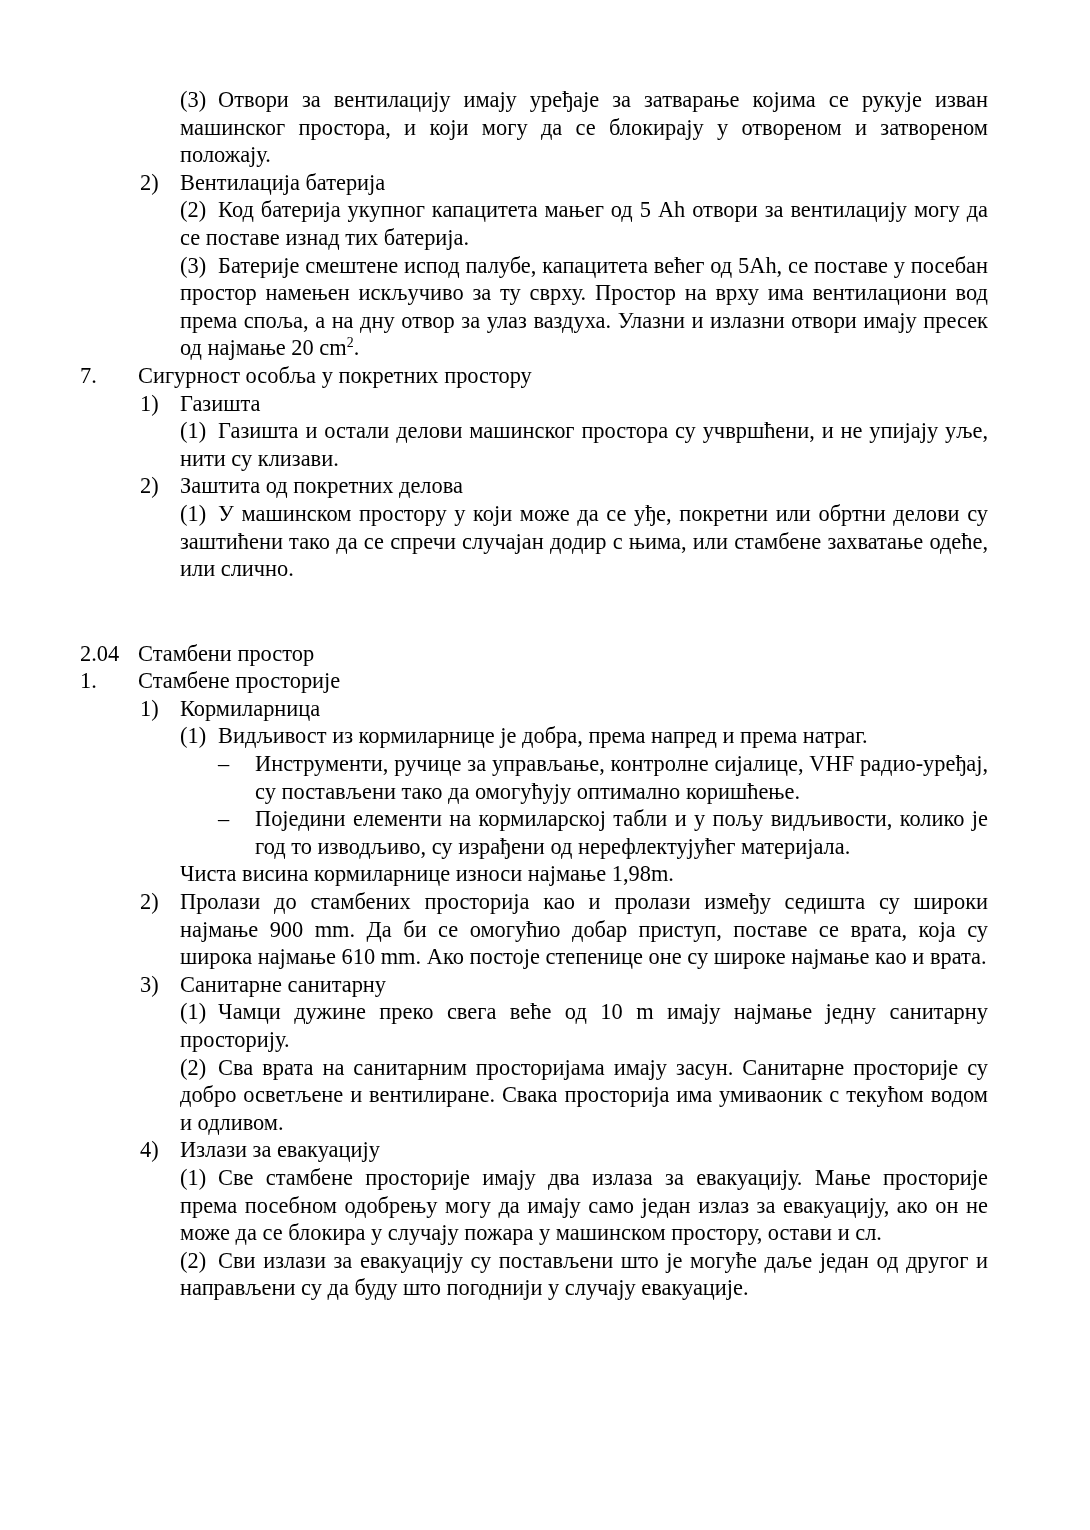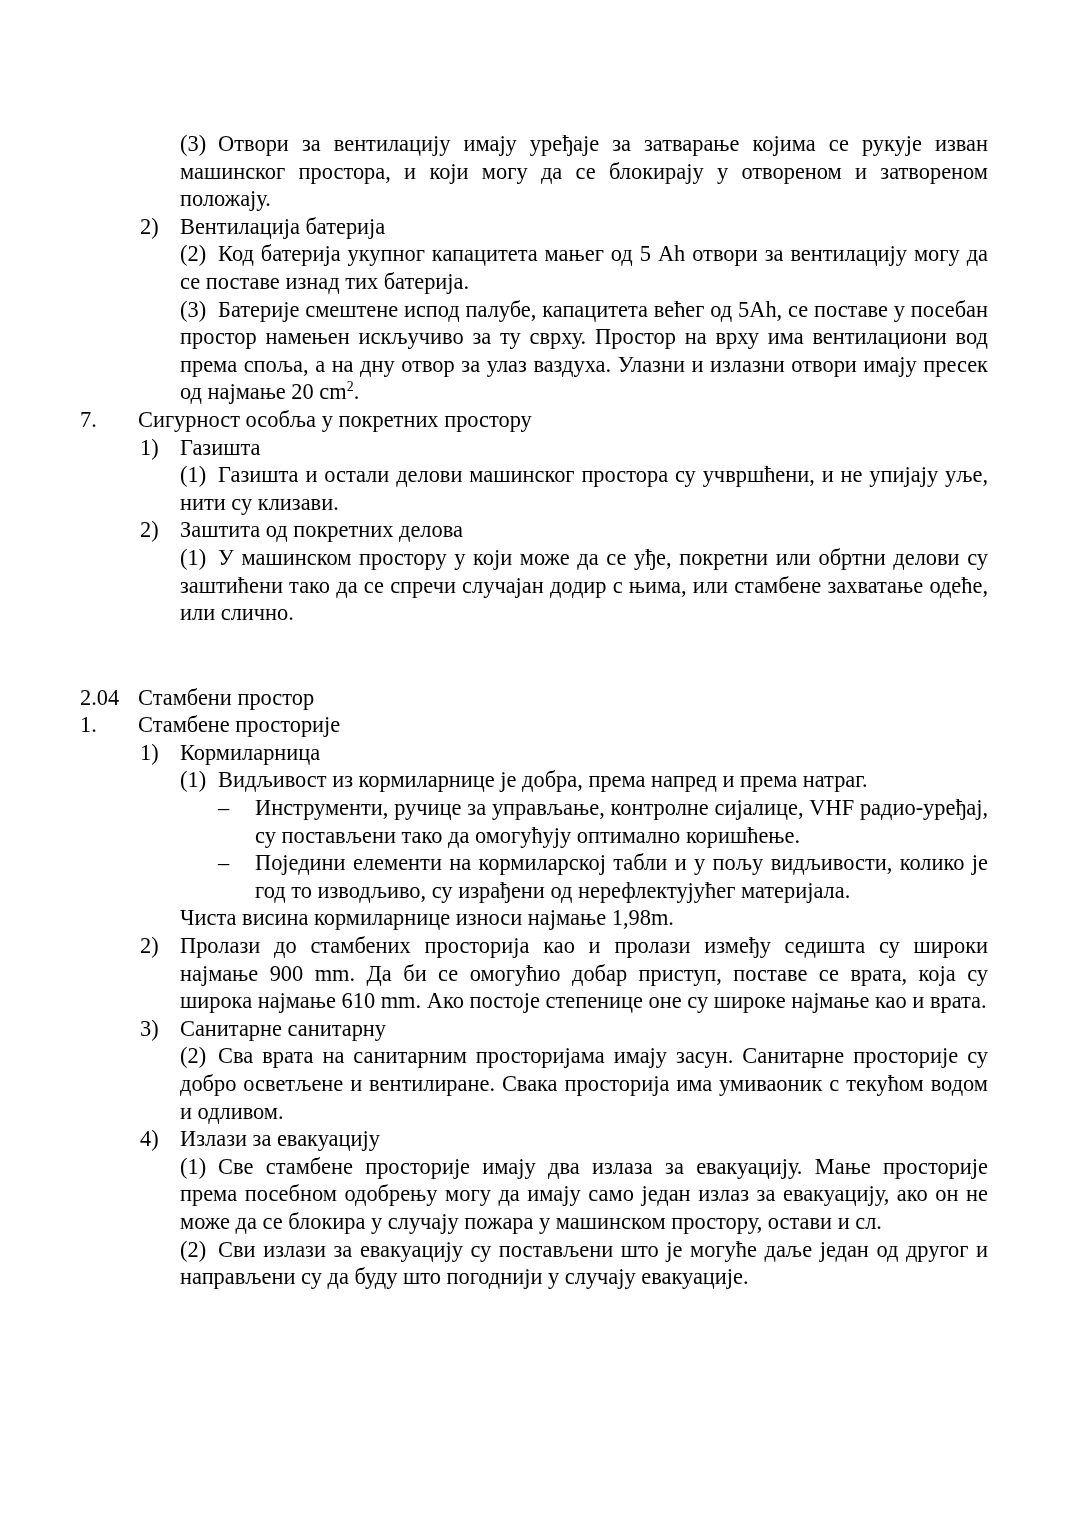--- a/index.html
+++ b/index.html
@@ -8,21 +8,20 @@
     background: #ffffff;
   }
   .page {
     position: relative;
     width: 1090px;
     height: 1414px;
     background: #ffffff;
     overflow: hidden;
     font-family: "Liberation Serif", "DejaVu Serif", serif;
     color: #000000;
-    margin-top: 44px;
   }
   .content {
     position: absolute;
     left: 80px;
     right: 102px;
     top: 86px;
     font-size: 22.4px;
     line-height: 27.6px;
   }
   .row {
@@ -79,19 +78,20 @@
       <div class="spacer"></div>
       <div class="row row-a"><span class="label">2.04</span><span>Стамбени простор</span></div>
       <div class="row row-a"><span class="label">1.</span><span>Стамбене просторије</span></div>
       <div class="row row-b"><span class="label">1)</span><span>Кормиларница</span></div>
       <div class="row row-c"><span class="label">(1)</span><span>Видљивост из кормиларнице је добра, према напред и према натраг.</span></div>
       <div class="row row-d"><span class="label">–</span><span>Инструменти, ручице за управљање, контролне сијалице, VHF радио-уређај, су постављени тако да омогућују оптимално коришћење.</span></div>
       <div class="row row-d"><span class="label">–</span><span>Поједини елементи на кормиларској табли и у пољу видљивости, колико је год то изводљиво, су израђени од нерефлектујућег материјала.</span></div>
       <div class="row row-p"><span>Чиста висина кормиларнице износи најмање 1,98m.</span></div>
       <div class="row row-b"><span class="label">2)</span><span>Пролази до стамбених просторија као и пролази између седишта су широки најмање 900 mm. Да би се омогућио добар приступ, поставе се врата, која су широка најмање 610 mm. Ако постоје степенице оне су широке најмање као и врата.</span></div>
       <div class="row row-b"><span class="label">3)</span><span>Санитарне санитарну</span></div>
+      <div class="row row-c"><span class="label">(1)</span><span>Чамци дужине преко свега веће од 10 m имају најмање једну санитарну просторију.</span></div>
       <div class="row row-c"><span class="label">(2)</span><span>Сва врата на санитарним просторијама имају засун. Санитарне просторије су добро осветљене и вентилиране. Свака просторија има умиваоник с текућом водом и одливом.</span></div>
       <div class="row row-b"><span class="label">4)</span><span>Излази за евакуацију</span></div>
       <div class="row row-c"><span class="label">(1)</span><span>Све стамбене просторије имају два излаза за евакуацију. Мање просторије према посебном одобрењу могу да имају само један излаз за евакуацију, ако он не може да се блокира у случају пожара у машинском простору, остави и сл.</span></div>
       <div class="row row-c"><span class="label">(2)</span><span>Сви излази за евакуацију су постављени што је могуће даље један од другог и направљени су да буду што погоднији у случају евакуације.</span></div>
     </div>
   <div class="footer">112</div>
 </div>
 
 </body></html>

